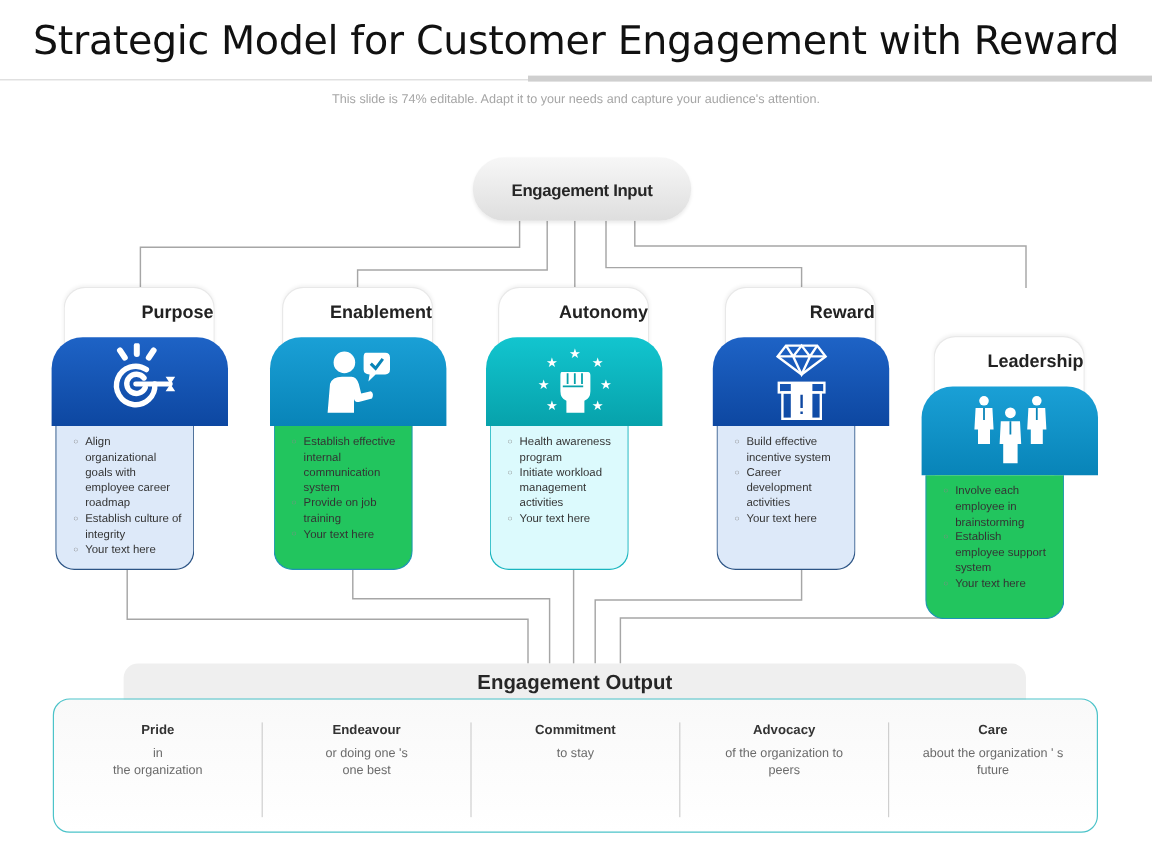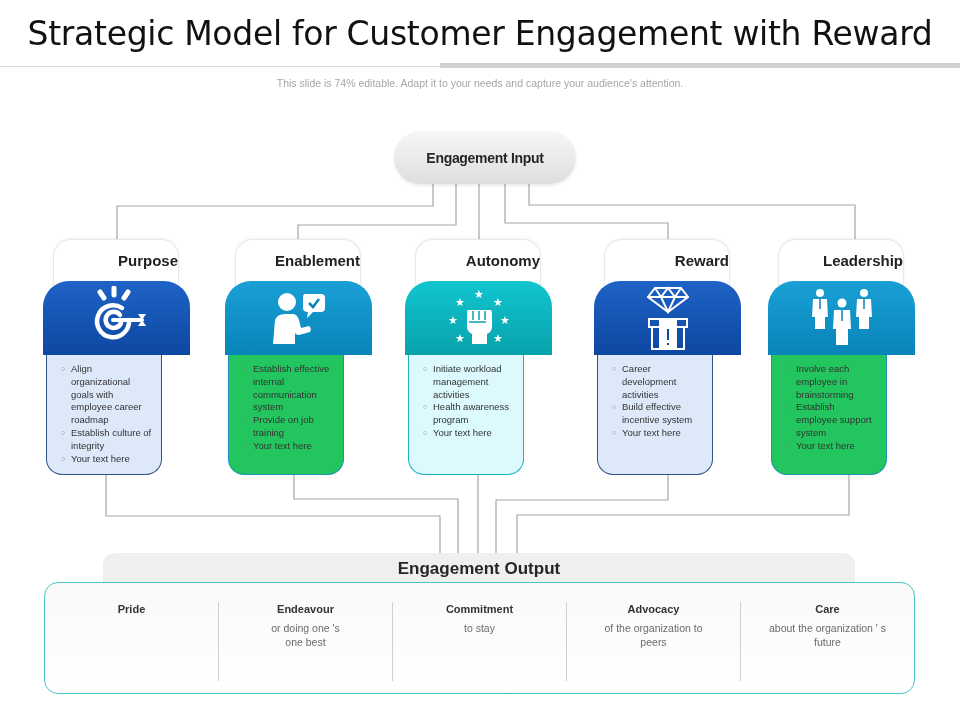--- a/index.html
+++ b/index.html
@@ -125,22 +125,22 @@
           <text x="61" y="38">★</text>
         <text x="16" y="56">★</text>
           <text x="54" y="56">★</text>
       </g>
       <path d="M24 24 H46 Q48 24 48 27 V40 Q48 46 43 48 V58 H28 V48 Q23 46 23 40 V27 Q23 24 24 24 Z" fill="#fff"></path>
       <path d="M29 25 V34 M35 25 V34 M41 25 V34 M25 36 H42" stroke="#07a2ab" stroke-width="1.5"></path>
     </svg>
   </div>
   <div class="body">
     <ul>
+      <li>Health awareness program</li>
       <li>Initiate  workload management activities</li>
-      <li>Health awareness program</li>
       <li>Your text here</li>
     </ul>
   </div>
 </div>
 
 <div class="col blue" style="left:594px;">
   <div class="tab">Reward</div>
   <div class="head">
     <svg width="50" height="66" viewBox="0 0 50 66">
       <g fill="none" stroke="#fff" stroke-width="2">
@@ -149,28 +149,28 @@
         <rect x="6" y="34" width="38" height="8"></rect>
         <rect x="9" y="42" width="32" height="22"></rect>
         <path d="M17 34 V64 M33 34 V64"></path>
       </g>
       <rect x="17" y="34" width="16" height="30" fill="#fff"></rect>
       <path d="M25 44 V55 M25 58 V60" stroke="#0d47a1" stroke-width="2"></path>
     </svg>
   </div>
   <div class="body">
     <ul>
+      <li>Build  effective incentive system</li>
       <li>Career development activities</li>
-      <li>Build  effective incentive system</li>
-      <li>Your text here</li>
-    </ul>
-  </div>
-</div>
-
-<div class="col sky" style="left:768px;">
+      <li>Your text here</li>
+    </ul>
+  </div>
+</div>
+
+<div class="col sky" style="left:768px;margin-top:41px;">
   <div class="tab">Leadership</div>
   <div class="head">
     <svg width="64" height="62" viewBox="0 0 64 62">
       <g fill="#fff">
         <circle cx="10" cy="6" r="4"></circle>
           <path d="M3 12 H17 L18 30 H15 V42 H5 V30 H2 Z"></path>
         <circle cx="54" cy="6" r="4"></circle>
           <path d="M47 12 H61 L62 30 H59 V42 H49 V30 H46 Z"></path>
         <circle cx="32" cy="16" r="4.5"></circle>
           <path d="M24 23 H40 L41 42 H38 V58 H26 V42 H23 Z"></path>
@@ -185,20 +185,22 @@
       <li>Your text here</li>
     </ul>
   </div>
 </div>
 
 <div class="out-bar"></div>
 <div class="out-label">Engagement Output</div>
 <div class="out-box">
   <div class="out-item">
     <div class="h">Pride</div>
+    <div class="d" style="white-space:pre-line">in
+the organization</div>
   </div>
   <div class="out-sep"></div>
   <div class="out-item">
     <div class="h">Endeavour</div>
     <div class="d" style="white-space:pre-line">or doing one 's
 one best</div>
   </div>
   <div class="out-sep"></div>
   <div class="out-item">
     <div class="h">Commitment</div>

